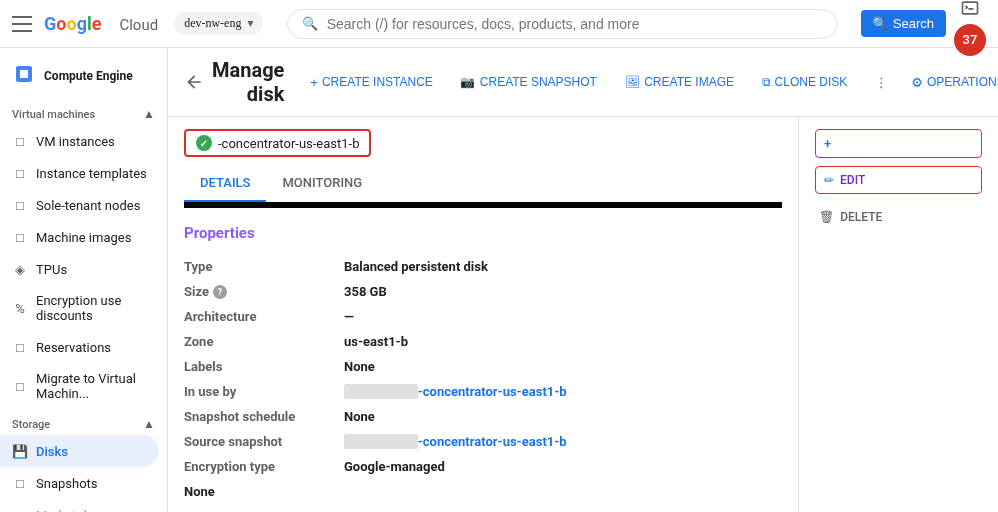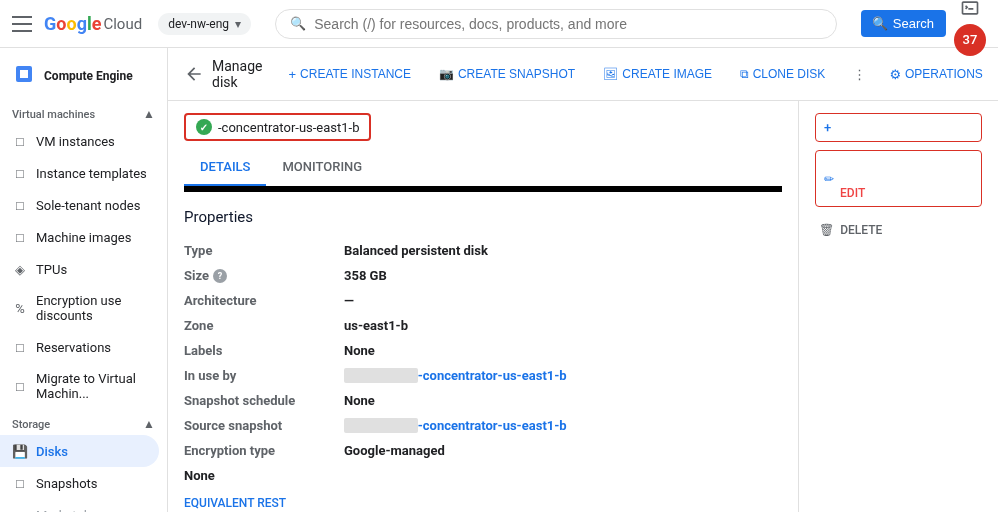--- a/index.html
+++ b/index.html
@@ -2,23 +2,23 @@
 <html><head>
   <meta charset="utf-8">
   <style>
     * { box-sizing: border-box; margin: 0; padding: 0; }
     body { font-family: 'Google Sans', Roboto, Arial, sans-serif; font-size: 13px; color: #202124; background: #fff; overflow: hidden; }
 
     
     .topbar { display: flex; align-items: center; height: 48px; padding: 0 12px; border-bottom: 1px solid #e0e0e0; gap: 8px; }
     .topbar-menu { width: 24px; height: 24px; cursor: pointer; display: flex; flex-direction: column; justify-content: center; gap: 5px; }
     .topbar-menu span { display: block; width: 20px; height: 2px; background: #5f6368; }
-    .topbar-logo { display: flex; align-items: center; gap: 0; font-size: 15px; color: #202124; font-weight: 400; white-space: nowrap; }
+    .topbar-logo { display: flex; align-items: flex-end; gap: 16px; font-size: 15px; color: #202124; font-weight: 400; white-space: nowrap; }
     .topbar-project { display: flex; align-items: center; background: #f1f3f4; border-radius: 20px; padding: 4px 10px; gap: 6px; cursor: pointer; margin-left: 8px; }
-    .topbar-project span { font-size: 12px; color: #202124; }
+    .topbar-project span { font-size: 12px; color: #202124; font-family: Liberation Serif, serif; }
     .search-bar { flex: 1; display: flex; align-items: center; margin: 0 16px; border: 1px solid #e0e0e0; border-radius: 24px; padding: 6px 14px; gap: 8px; }
     .search-bar input { border: none; outline: none; font-size: 14px; color: #202124; background: transparent; width: 100%; }
     .search-btn { display: flex; align-items: center; gap: 4px; background: #1a73e8; color: #fff; border: none; border-radius: 4px; padding: 6px 12px; font-size: 13px; cursor: pointer; white-space: nowrap; }
     .topbar-right { display: flex; align-items: center; margin-left: auto; flex-direction: column; }
     .topbar-icon { width: 32px; height: 32px; display: flex; align-items: center; justify-content: center; cursor: pointer; border-radius: 50%; }
     .avatar { width: 32px; height: 32px; background: #d93025; border-radius: 50%; display: flex; align-items: center; justify-content: center; color: #fff; font-size: 13px; font-weight: 500; cursor: pointer; }
 
     
     .layout { display: flex; height: calc(100vh - 48px); }
 
@@ -31,21 +31,21 @@
     .sidebar-item.active { background: #e8f0fe; color: #1a73e8; font-weight: 500; }
     .sidebar-item .icon { width: 16px; height: 16px; display: flex; align-items: center; justify-content: center; color: #5f6368; flex-shrink: 0; }
     .sidebar-item.active .icon { color: #1a73e8; }
 
     
     .main { flex: 1; overflow-y: auto; }
 
     
     .page-header { display: flex; align-items: center; padding: 10px 16px; border-bottom: 1px solid #e0e0e0; gap: 8px; min-height: 52px; }
     .back-btn { display: flex; align-items: center; justify-content: center; cursor: pointer; color: #5f6368; width: 24px; height: 24px; }
-    .page-title { font-size: 14px; font-weight: 400; color: #202124; margin-right: 8px; }
+    .page-title { font-size: 20px; font-weight: 700; color: #202124; margin-right: 8px; text-align: right; }
     .action-btn { display: flex; align-items: center; gap: 4px; color: #1a73e8; font-size: 12px; font-weight: 500; padding: 6px 10px; cursor: pointer; border: none; background: transparent; white-space: nowrap; text-transform: uppercase; }
     .more-btn { display: flex; align-items: center; justify-content: center; width: 32px; height: 32px; cursor: pointer; border-radius: 50%; color: #5f6368; }
     .operations-btn { display: flex; align-items: center; gap: 4px; color: #1a73e8; font-size: 12px; font-weight: 500; padding: 6px 10px; cursor: pointer; border: none; background: transparent; text-transform: uppercase; }
     .header-right { margin-left: auto; display: flex; align-items: center; gap: 4px; }
 
     
     .content-area { display: flex; gap: 0; }
     .content-main { flex: 1; padding: 0 16px 16px; }
     .content-side { width: 200px; border-left: 1px solid #e0e0e0; padding: 12px 16px; flex-shrink: 0; }
 
@@ -55,21 +55,21 @@
     .status-icon { width: 16px; height: 16px; background: #34a853; border-radius: 50%; display: flex; align-items: center; justify-content: center; }
     .status-icon::after { content: '✓'; color: #fff; font-size: 10px; font-weight: bold; }
     .resource-name-text { font-size: 13px; color: #202124; }
 
     
     .tabs { display: flex; border-bottom: 6px solid #000000; margin-bottom: 16px; }
     .tab { padding: 10px 16px; font-size: 13px; font-weight: 500; cursor: pointer; color: #5f6368; border-bottom: 2px solid transparent; }
     .tab.active { color: #1a73e8; border-bottom: 2px solid #1a73e8; }
 
     
-    .section-title { font-size: 15px; font-weight: 400; color: #0f172a; margin-bottom: 12px; }
+    .section-title { font-size: 15px; font-weight: 700; color: #8b5cf6; margin-bottom: 12px; }
     .properties-table { width: 100%; font-weight: bold; }
     .prop-row { display: flex; padding: 5px 0; align-items: flex-start; }
     .prop-label { width: 160px; font-size: 13px; color: #5f6368; flex-shrink: 0; display: flex; align-items: center; gap: 4px; }
     .prop-value { font-size: 13px; color: #202124; flex: 1; }
     .prop-value a, .prop-link { color: #1a73e8; text-decoration: none; cursor: pointer; }
     .help-icon { width: 14px; height: 14px; background: #9aa0a6; border-radius: 50%; display: inline-flex; align-items: center; justify-content: center; color: #fff; font-size: 9px; cursor: pointer; }
     .blurred-text { background: #e0e0e0; border-radius: 2px; color: transparent; user-select: none; }
 
     
     .equiv-rest { color: #1a73e8; font-size: 12px; font-weight: 500; cursor: pointer; text-transform: uppercase; padding: 8px 0; display: inline-block; }
@@ -303,21 +303,21 @@
 
         <a class="equiv-rest">EQUIVALENT REST</a>
       </div>
 
       <div class="content-side">
         <div class="side-action">
           <span style="color:#1a73e8; font-size:13px;">+</span>
         </div>
         <div class="side-action-plain" style="border: 1px solid #d93025; border-radius:4px; padding: 6px 8px; margin-bottom: 8px;">
           <span style="color:#1a73e8;">✏</span>
-          <span style="color:#ef4444;margin-top:29px;">EDIT</span>
+          <span style="color:#6d28d9;">EDIT</span>
         </div>
         <div class="side-action-delete">
           <span>🗑</span>
           <span>DELETE</span>
         </div>
       </div>
     </div>
   </div>
 </div>
 

